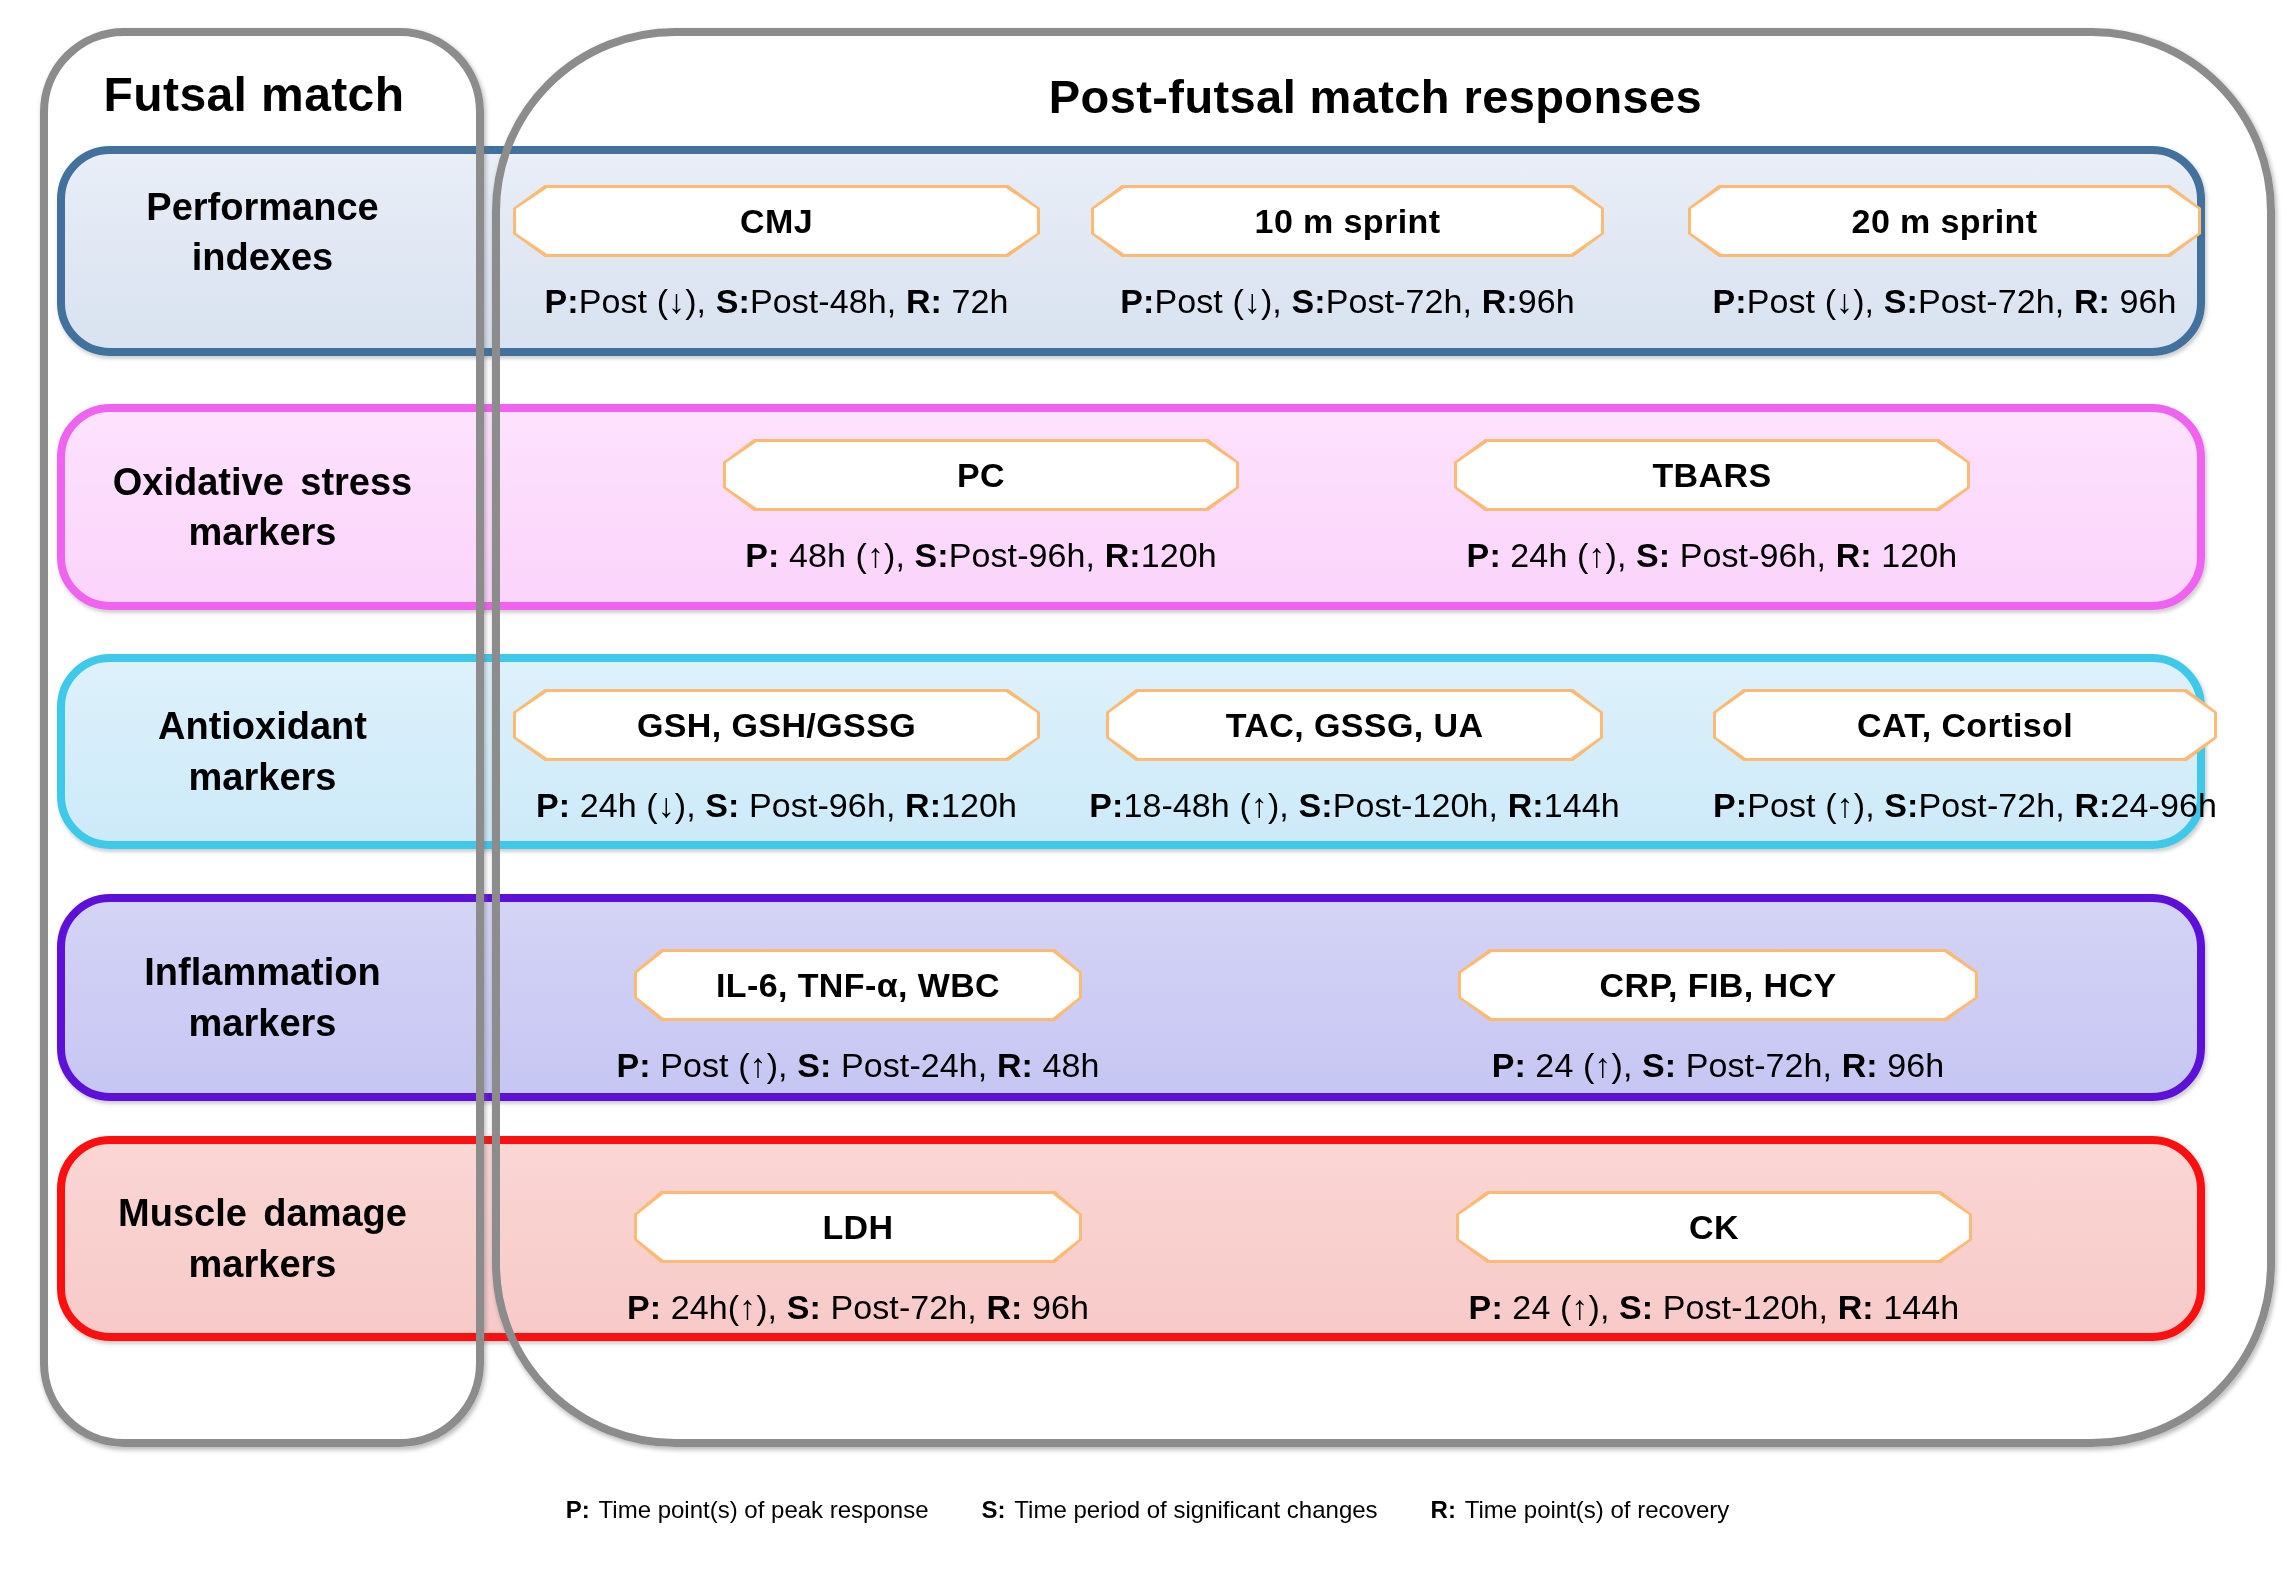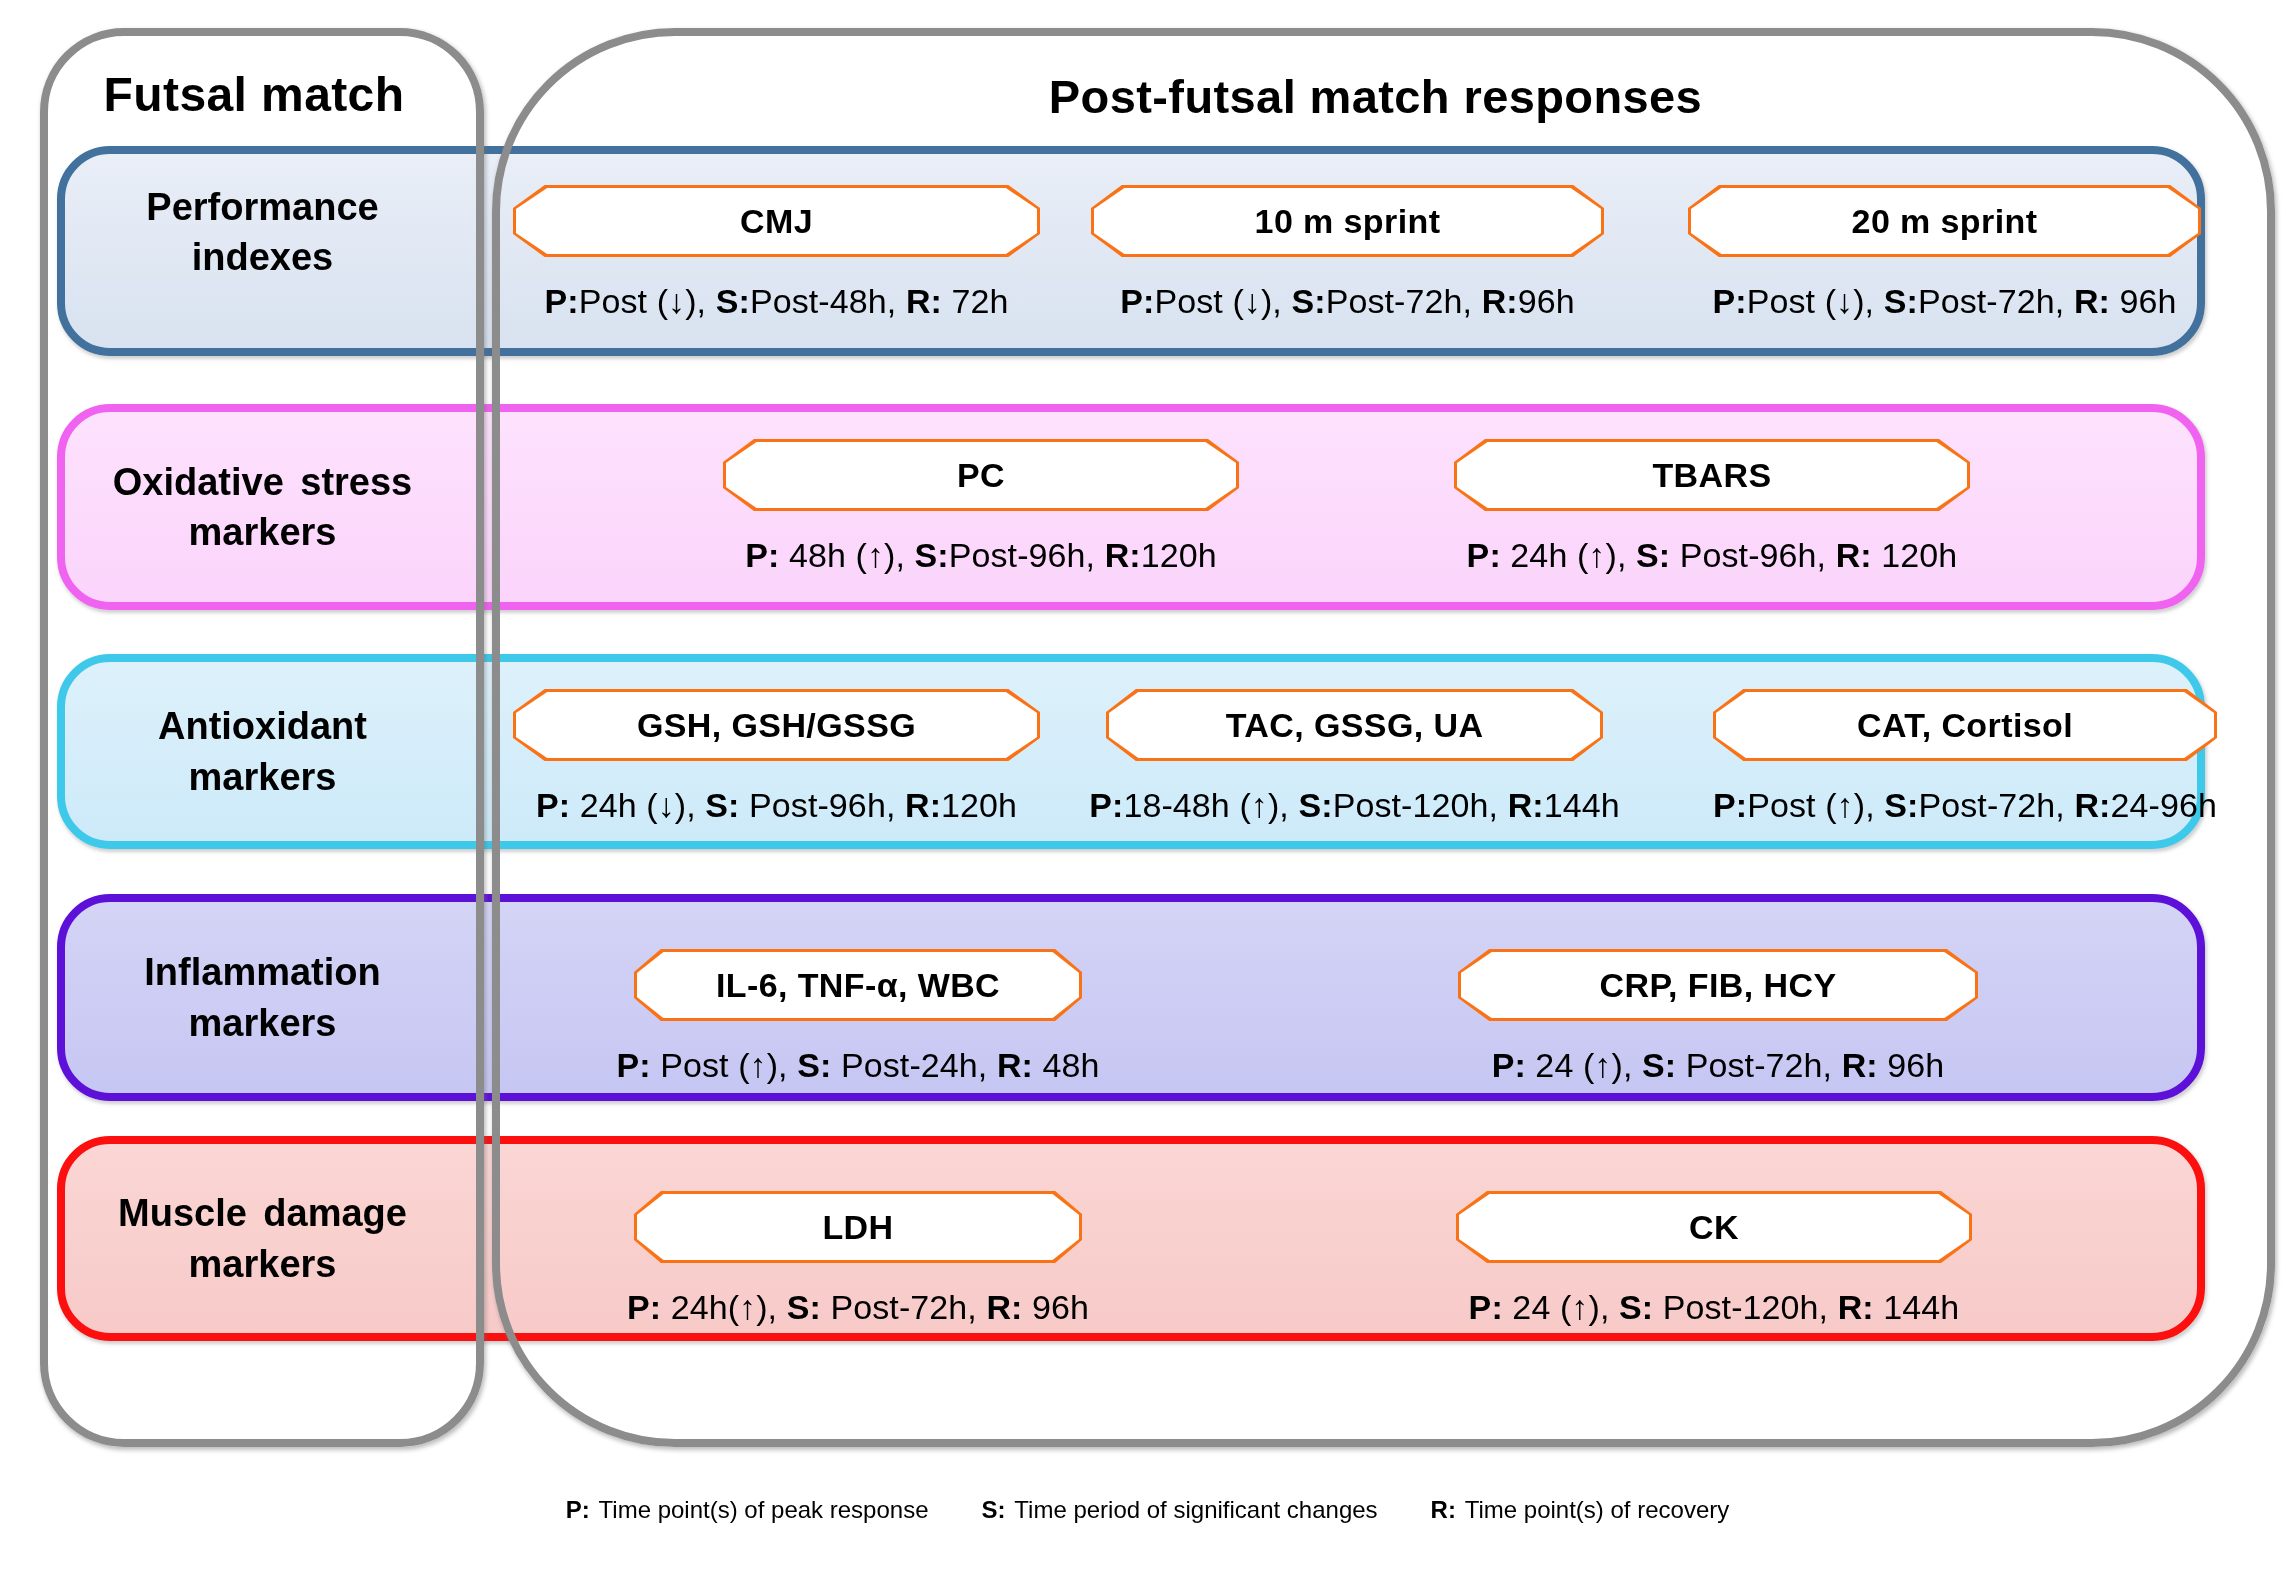--- a/index.html
+++ b/index.html
@@ -45,21 +45,21 @@
     display:flex;flex-direction:column;
     align-items:center;justify-content:center;
     text-align:center;
     font-weight:700;font-size:38px;line-height:1.32;
     word-spacing:5.9px;
   }
   .chip-group{position:absolute;}
   .chip{
     position:relative;
     width:100%;height:72px;
-    background:#f97316;
+    background:#fdba74;
     clip-path:polygon(0% 32%, 6% 0%, 94% 0%, 100% 32%, 100% 68%, 94% 100%, 6% 100%, 0% 68%);
   }
   .chip-inner{
     position:absolute;inset:2.9px;
     background:#ffffff;
     clip-path:polygon(0% 32%, 6% 0%, 94% 0%, 100% 32%, 100% 68%, 94% 100%, 6% 100%, 0% 68%);
     display:flex;align-items:center;justify-content:center;
     font-weight:700;font-size:34px;
     letter-spacing:0.4px;
   }

